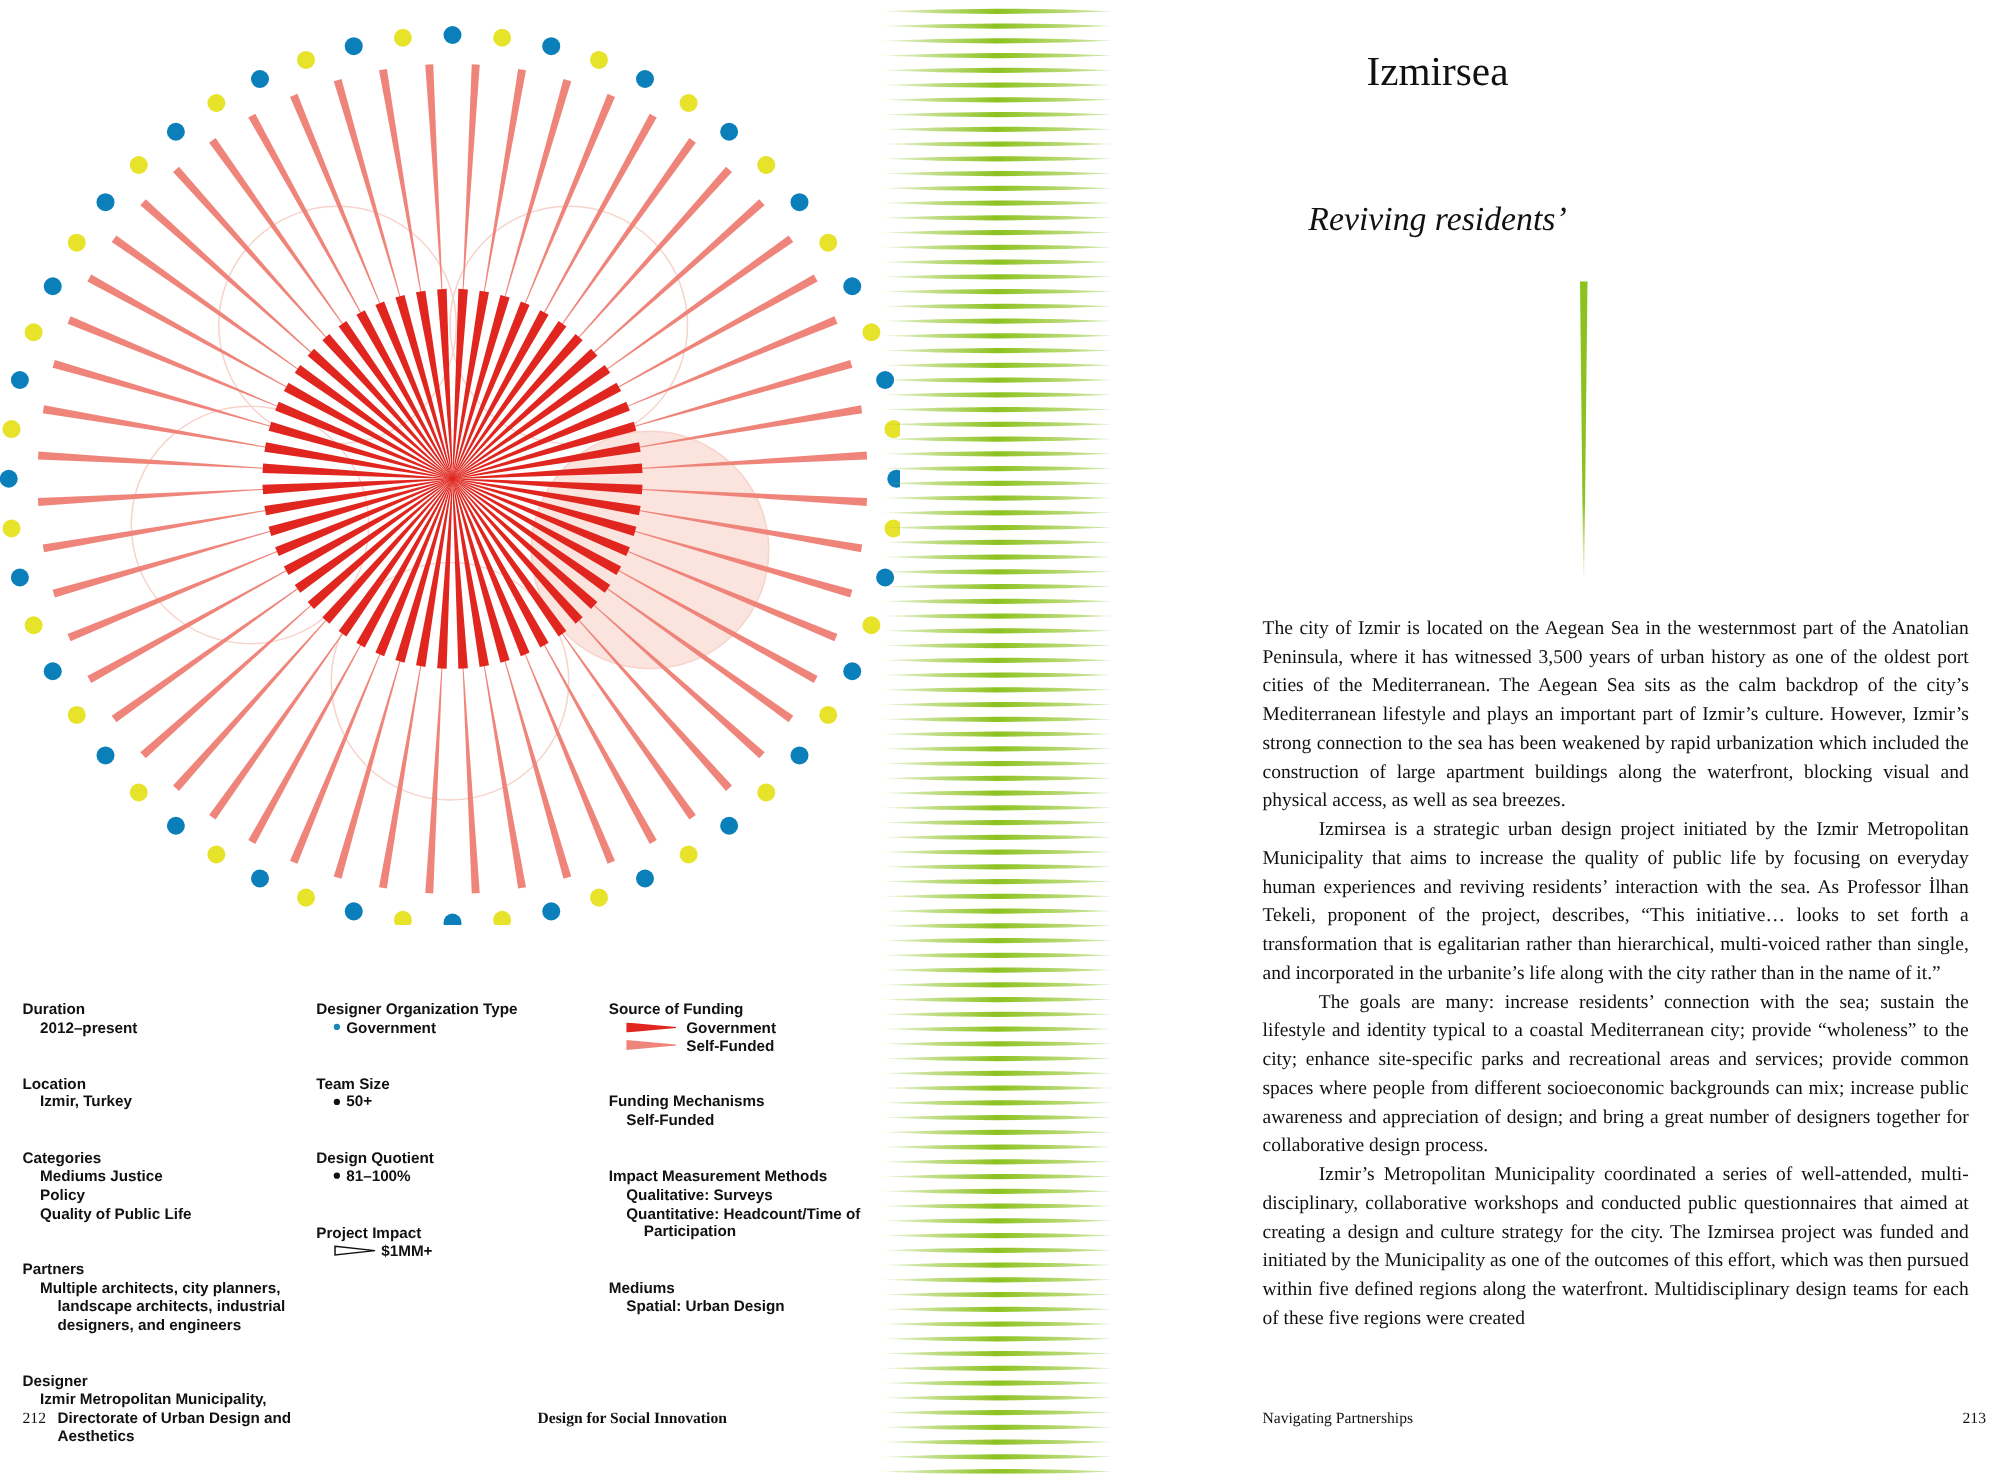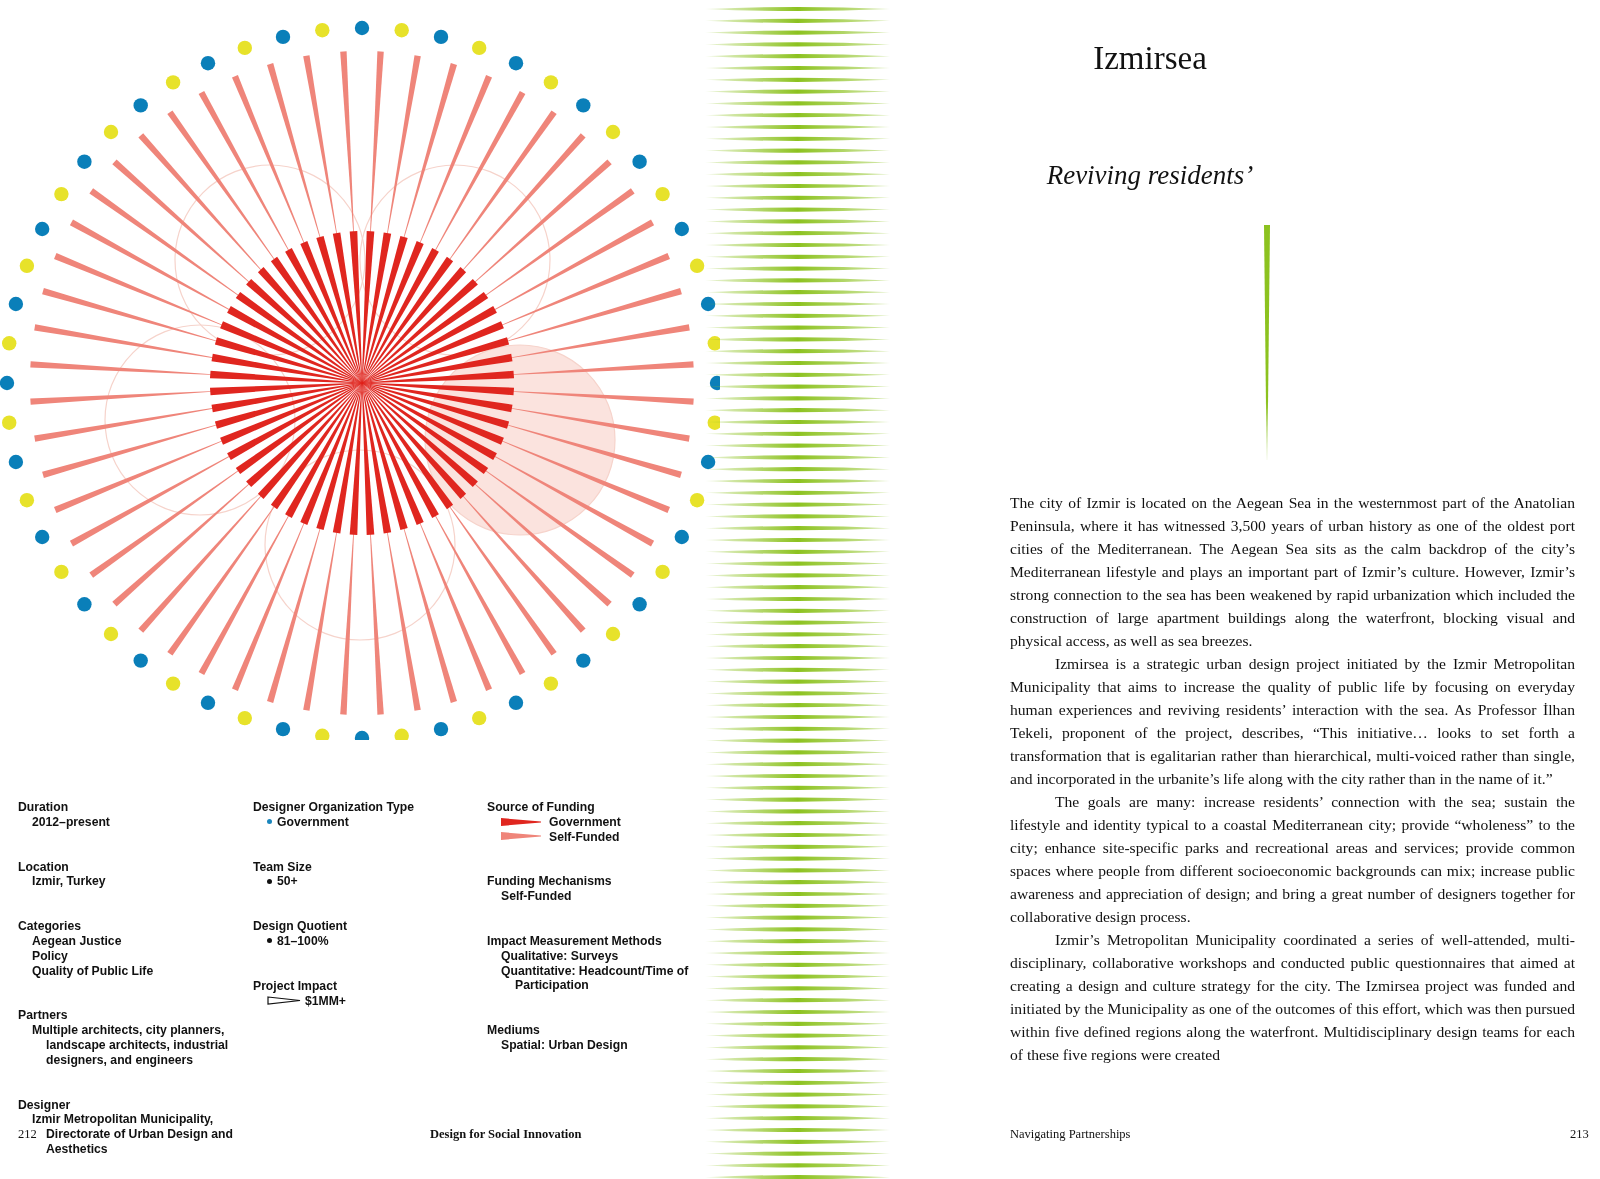--- a/index.html
+++ b/index.html
@@ -219,21 +219,21 @@
     <div class="group">
       <span class="h">Duration</span>
       <span class="v">2012–present</span>
     </div>
     <div class="group">
       <span class="h">Location</span>
       <span class="v">Izmir, Turkey</span>
     </div>
     <div class="group">
       <span class="h">Categories</span>
-      <span class="v">Aegean Justice</span>
+      <span class="v">Mediums Justice</span>
       <span class="v">Policy</span>
       <span class="v">Quality of Public Life</span>
     </div>
     <div class="group">
       <span class="h">Partners</span>
       <span class="v wrap">Multiple architects, city planners, landscape architects, industrial designers, and engineers</span>
     </div>
     <div class="group">
       <span class="h">Designer</span>
       <span class="v wrap">Izmir Metropolitan Municipality, Directorate of Urban Design and Aesthetics</span>

